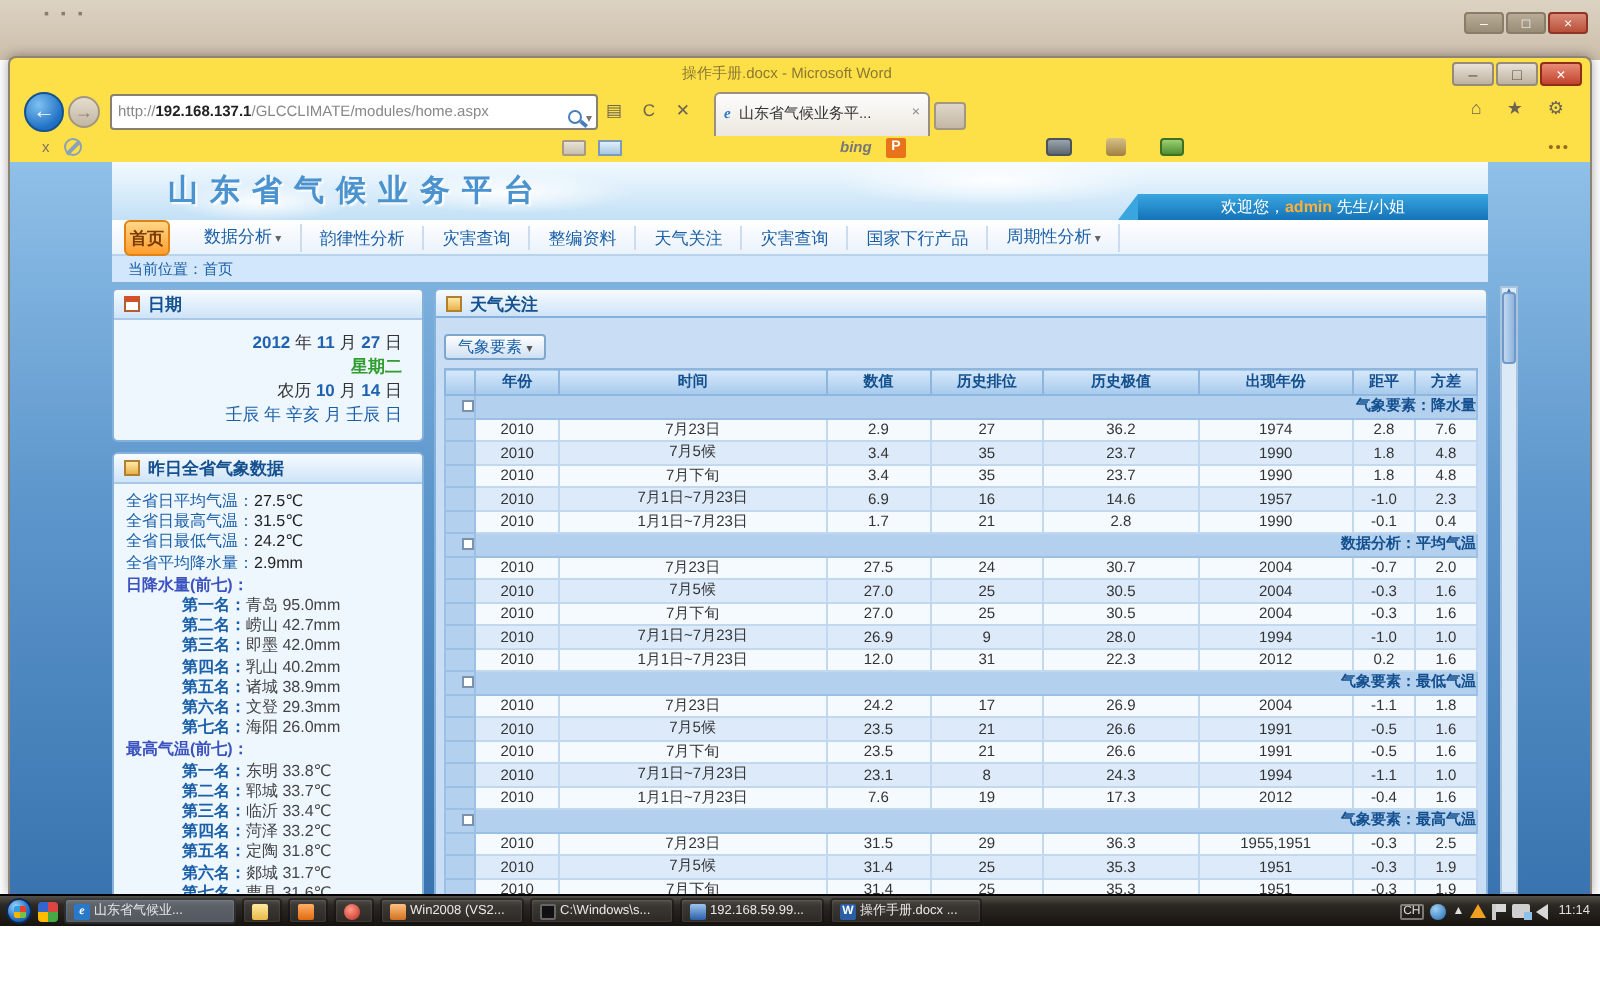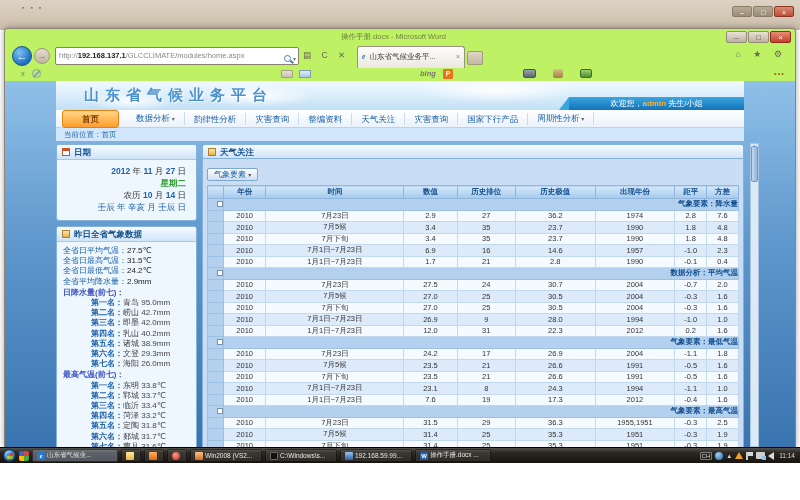--- a/index.html
+++ b/index.html
@@ -10,21 +10,21 @@
   .bg-strip { position:absolute; left:0; top:0; width:800px; height:30px;
     background:linear-gradient(180deg,#ddd3c4,#cbbda9); }
   .bg-qat { position:absolute; left:22px; top:4px; color:rgba(70,60,45,.55); font-size:7px; letter-spacing:2px; }
   .bg-controls { position:absolute; right:6px; top:6px; display:flex; gap:1px; }
   .bg-controls span { width:20px; height:11px; font-size:7px; line-height:11px; text-align:center;
     color:#fff; background:linear-gradient(#b8ab97,#9a8d77); border:1px solid #8a7d67; border-radius:2px; }
   .bg-controls .bgc-close { background:linear-gradient(#d98a77,#b9503a); border-color:#8f3526; }
 
   
   .win { position:absolute; left:4px; top:28px; width:792px; height:419px;
-    background:#bef264; border:1px solid #8e8476; border-bottom:none; border-radius:4px 4px 0 0;
+    background:#fde047; border:1px solid #8e8476; border-bottom:none; border-radius:4px 4px 0 0;
     box-shadow:0 0 6px rgba(0,0,0,.35); }
   .titlebar { position:absolute; left:0; top:0; width:100%; height:16px; }
   .ghost-title { position:absolute; left:336px; top:3px; font-size:7.5px; color:rgba(60,50,38,.6); }
   .win-controls { position:absolute; right:4px; top:2px; display:flex; gap:1px; }
   .win-controls span { width:21px; height:12px; font-size:8px; line-height:12px; text-align:center;
     color:#fff; background:linear-gradient(#e8e2d6,#bdb2a0); border:1px solid #968b79; border-radius:2px; color:#5a5145;}
   .win-controls .wc-close { background:linear-gradient(#e98b76,#c0432c); border-color:#8f2d1a; color:#fff; }
 
   .navrow { position:absolute; left:0; top:16px; width:100%; height:24px; }
   .btn-back { position:absolute; left:7px; top:1px; width:20px; height:20px; border-radius:50%;
@@ -79,31 +79,31 @@
     background:linear-gradient(180deg,#3aa6e0,#1373b8); color:#fff; font-size:8px; line-height:13px;
     text-align:center; }
   .welcome::before { content:""; position:absolute; left:-10px; top:0; border-style:solid;
     border-width:13px 10px 0 0; border-color:transparent #3aa6e0 transparent transparent; }
   .welcome .uname { color:#ffb03a; font-weight:bold; }
 
   .navbar { display:flex; align-items:center; height:18px; background:linear-gradient(#ffffff,#eaf2fb);
     border-bottom:1px solid #b8d3ec; font-size:8.5px; color:#1a5fa8; }
   .nav-item { padding:0 9px; border-right:1px solid #ccdcf0; line-height:12px; white-space:nowrap; }
   .nav-item.active { background:linear-gradient(#ffd787,#ff9d2e); border:1px solid #e08214; border-radius:3px;
-    color:#7a3c00; font-weight:bold; margin:0 8px 0 6px; padding:2px 19px; }
+    color:#7a3c00; font-weight:bold; margin:0 8px 0 6px; padding:2px 2px; }
   .nav-item .arrow { font-size:6px; color:#666; }
 
   .inforow { display:flex; justify-content:space-between; height:13px; background:#d2e7fb;
     font-size:7.5px; color:#1a5fa8; line-height:13px; padding:0 8px; }
   .inforow .right span { margin-left:14px; }
 
   .pagebody { display:flex; gap:5px; margin-top:3px; align-items:flex-start; }
 
   
-  .sidebar { width:141px; flex:none; }
+  .sidebar { width:156px; flex:none; }
   .panel { background:#eef6fe; border:1px solid #85b1dd; border-radius:3px; margin-bottom:5px; overflow:hidden; }
   .panel-h { height:15px; background:linear-gradient(#f6fbff,#cfe4f8); border-bottom:1px solid #a9c8e8;
     font-size:8.5px; font-weight:bold; color:#15508f; line-height:15px; padding-left:5px; }
   .ico-cal { display:inline-block; width:8px; height:8px; background:#fff; border:1px solid #b06030;
     border-top:3px solid #d4502a; vertical-align:-1px; margin-right:4px; }
   .ico-panel { display:inline-block; width:8px; height:8px; background:linear-gradient(#ffe9a8,#e8b24a);
     border:1px solid #b08030; vertical-align:-1px; margin-right:4px; }
   .cal-body { padding:5px 10px 7px; text-align:right; font-size:8.5px; line-height:12px; color:#333; }
   .cal-body .num { color:#1f62b0; font-weight:bold; }
   .cal-week { color:#2f9e2f; font-weight:bold; }

